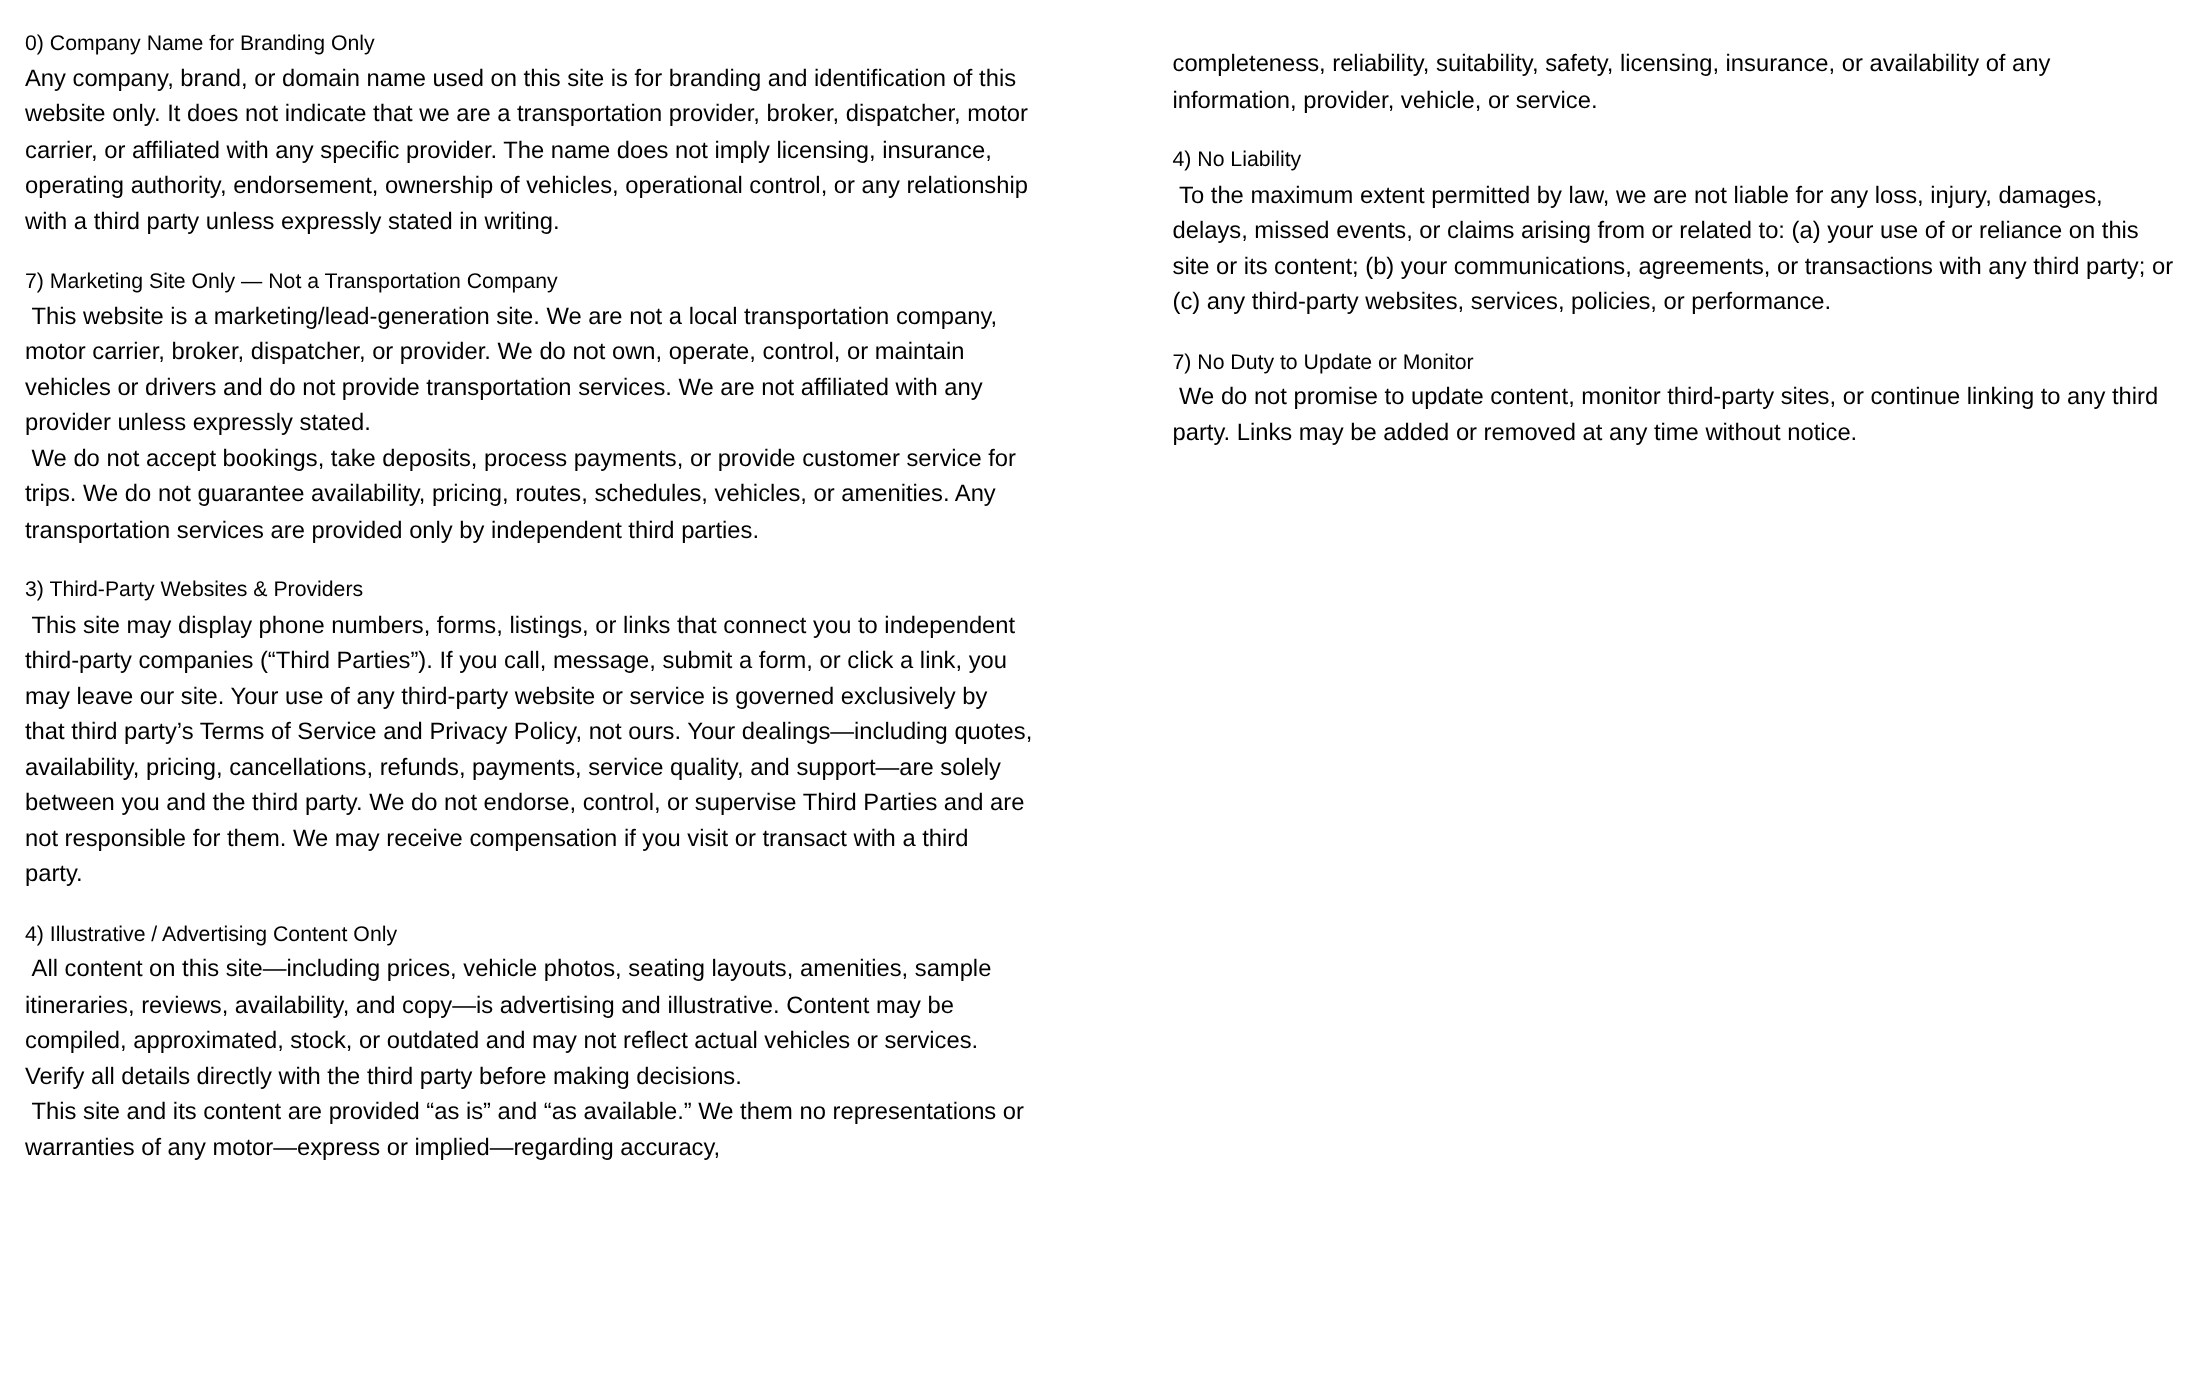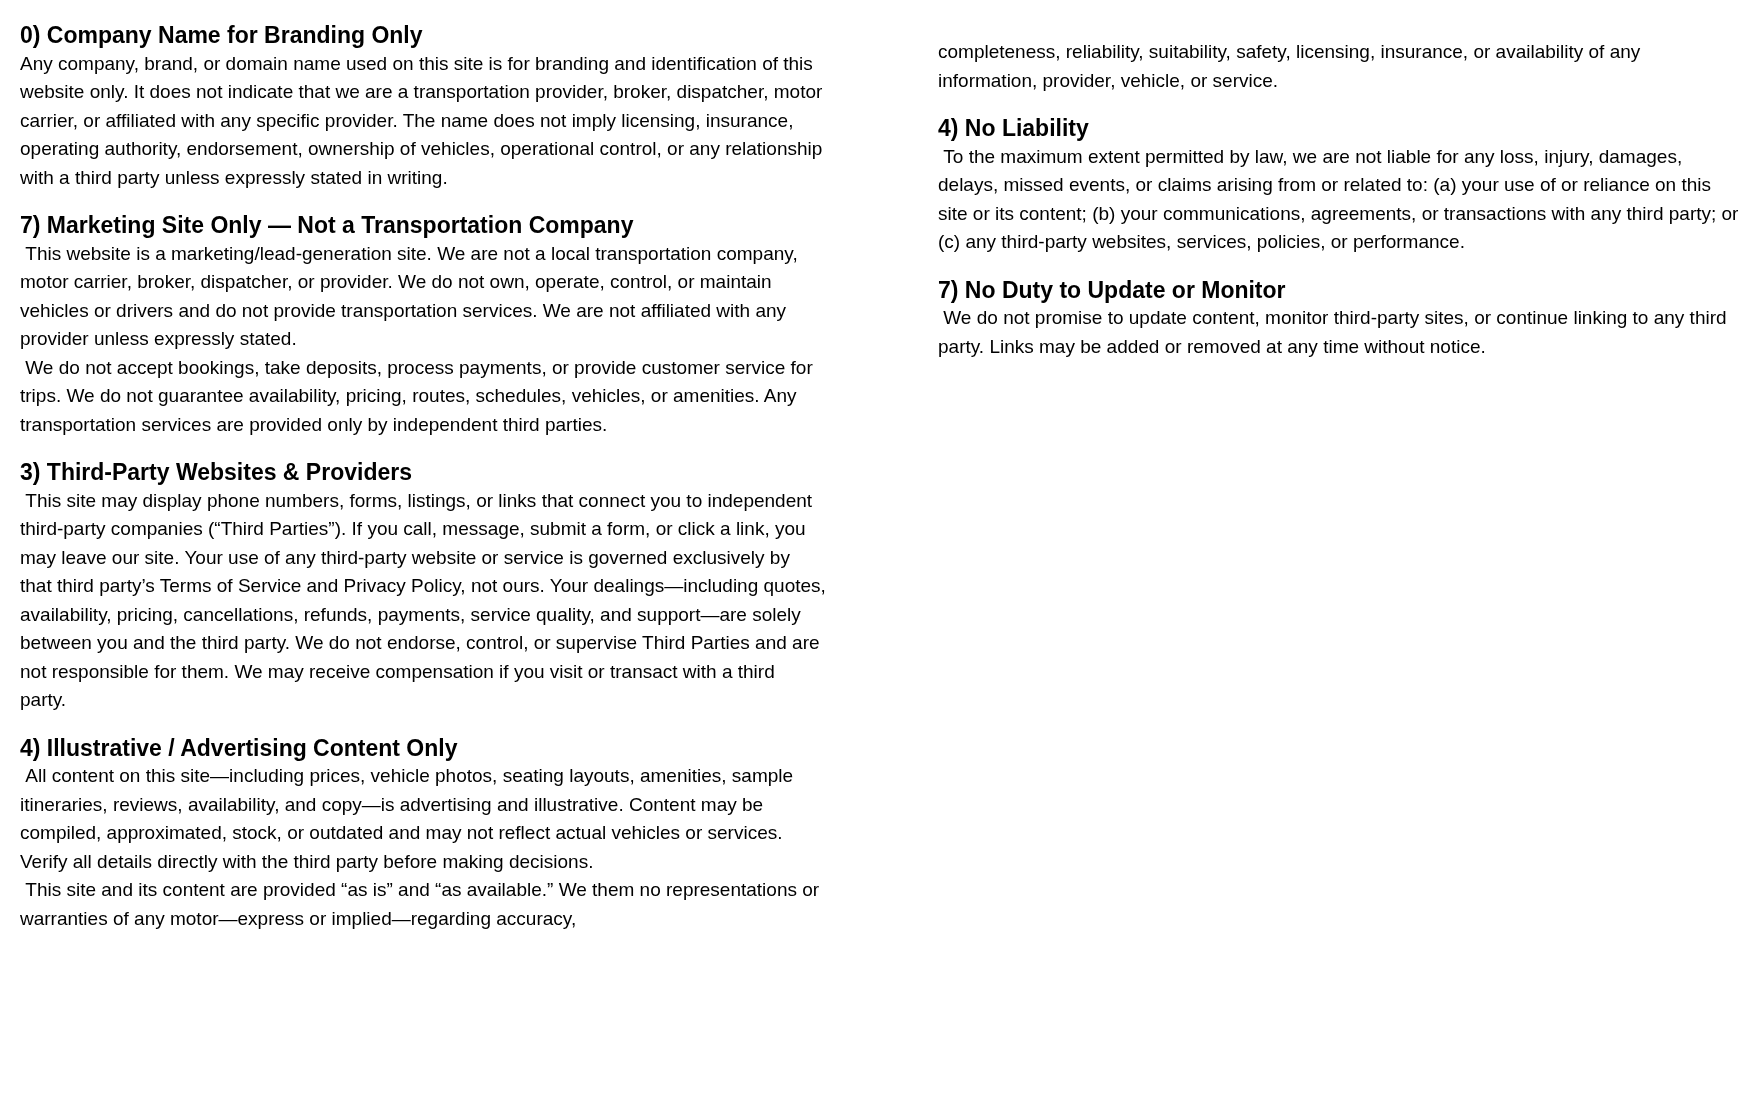--- a/index.html
+++ b/index.html
@@ -22,22 +22,22 @@
     position: absolute;
     inset: 0;
   }
   .col {
     position: absolute;
     top: 21px;
   }
   .col-left  { left: 20px;  width: 806px; }
   .col-right { left: 938px; width: 806px; }
   .section-heading {
-    font-size: 23px;
-    font-weight: 700;
+    font-size: 17px;
+    font-weight: 400;
     margin: 19px 0 0 0;
     white-space: pre-wrap;
   }
   .section-heading.first { margin-top: 0; }
   .section-body {
     margin: 0;
     white-space: pre-wrap;
   }
   .section-body.continuation { margin-top: 17px; }
   .b { font-weight: 400; }

